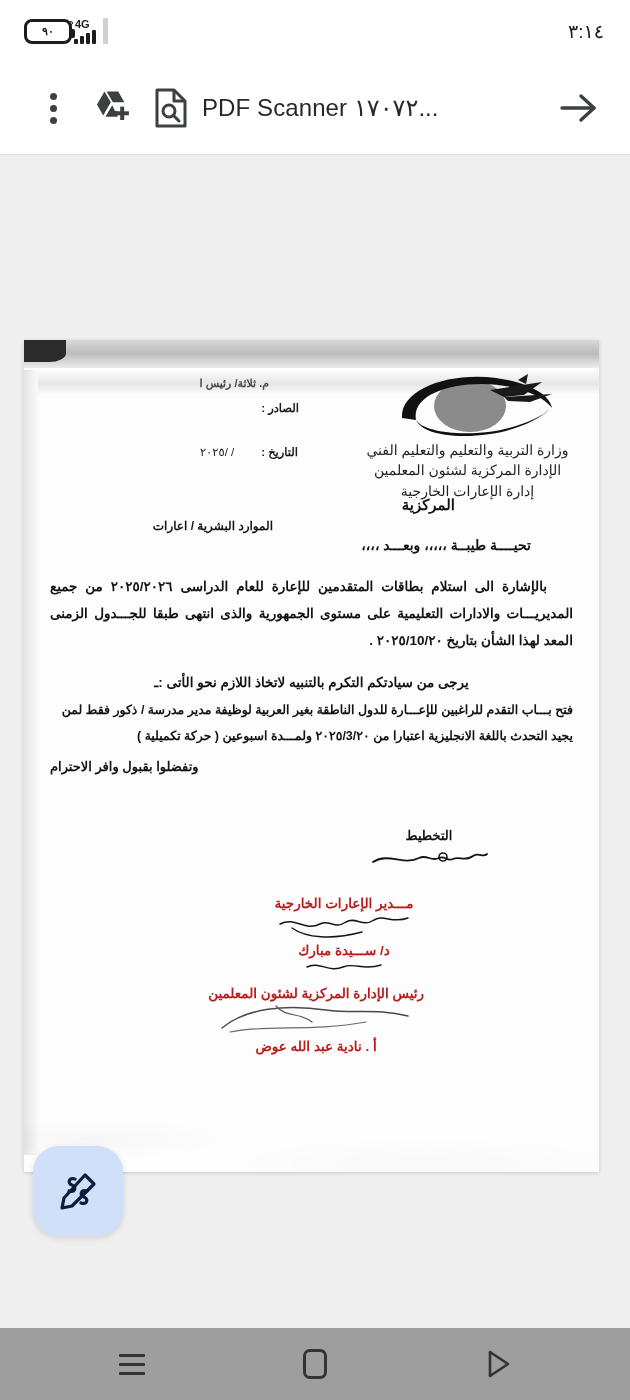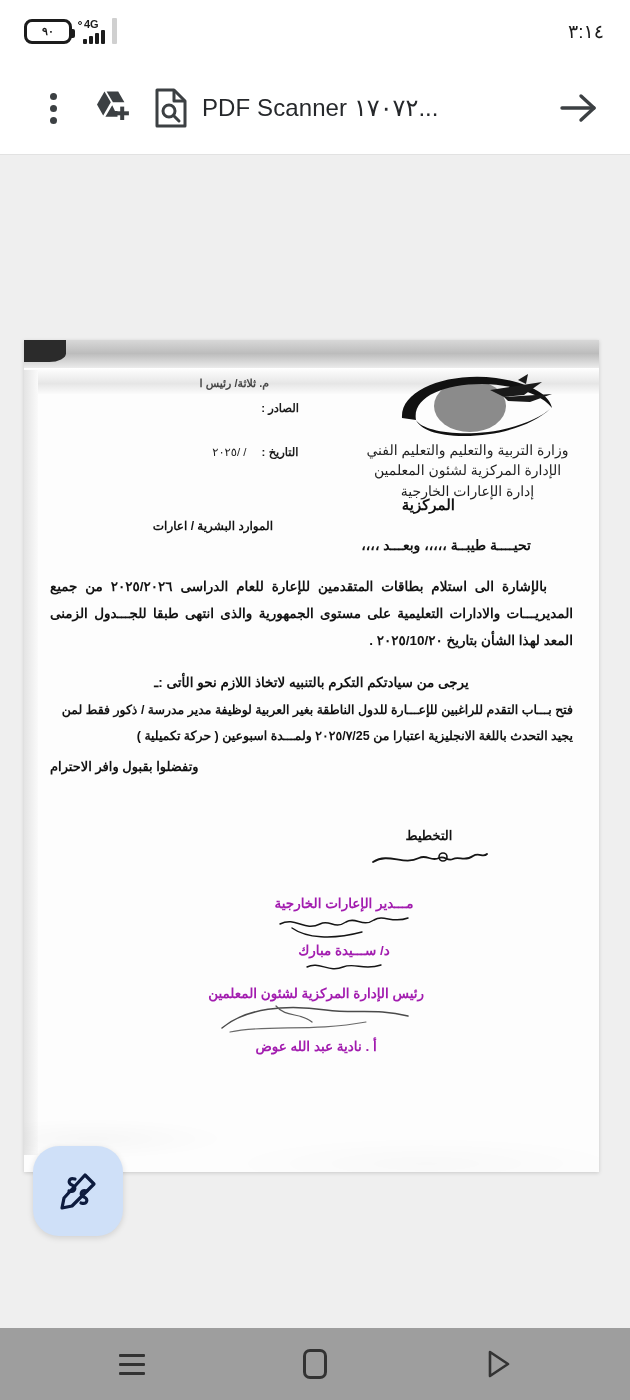--- a/index.html
+++ b/index.html
@@ -27,21 +27,20 @@
     flex: 0 0 62px;
     background: #ffffff;
     display: flex;
     align-items: center;
     justify-content: space-between;
     padding: 0 26px 0 24px;
   }
   .status-left {
     display: flex;
     align-items: center;
-    gap: 9px;
   }
   .battery {
     position: relative;
     width: 48px;
     height: 25px;
     border: 3px solid #1c1c1c;
     border-radius: 8px;
     display: flex;
     align-items: center;
     justify-content: center;
@@ -265,21 +264,21 @@
     color: #1f1f1f;
     letter-spacing: -0.2px;
   }
 
   
   .meta-block {
     position: absolute;
     right: 300px;
     top: 52px;
     direction: rtl;
-    text-align: center;
+    text-align: left;
     font-size: 11.5px;
     font-weight: bold;
     color: #1c1c1c;
     line-height: 2.05;
   }
   .meta-row { white-space: nowrap; }
   .meta-val { display: inline-block; min-width: 58px; font-weight: normal; margin-top: 20px; }
 
   
   .letter {
@@ -370,21 +369,21 @@
   .sig-director {
     position: absolute;
     right: 185px;
     top: 555px;
     direction: rtl;
     text-align: center;
   }
   .sig-name {
     font-size: 13.5px;
     font-weight: bold;
-    color: #a21caf;
+    color: #b91c1c;
     letter-spacing: 0.3px;
     white-space: nowrap;
   }
   .sig-chief {
     position: absolute;
     right: 175px;
     top: 645px;
     direction: rtl;
     text-align: center;
   }
@@ -534,21 +533,21 @@
           <span class="meta-val">/   /٢٠٢٥</span>
         </div>
       </div>
 
       <div class="letter">
         <div class="addressee-2">المركزية</div>
         <div class="dept-line">الموارد البشرية / اعارات</div>
         <div class="greeting">تحيــــة طيبــة  ،،،،،  وبعـــد ،،،،</div>
         <div class="para p-indent">بالإشارة الى استلام بطاقات المتقدمين للإعارة  للعام الدراسى ٢٠٢٥/٢٠٢٦ من جميع المديريـــات والادارات التعليمية على مستوى الجمهورية والذى انتهى طبقا للجـــدول الزمنى المعد لهذا الشأن بتاريخ ٢٠٢٥/10/٢٠ .</div>
         <div class="subhead">يرجى من سيادتكم التكرم بالتنبيه لاتخاذ اللازم نحو الأتى :ـ</div>
-        <div class="clause">فتح بـــاب التقدم للراغبين للإعـــارة للدول الناطقة بغير العربية لوظيفة مدير مدرسة / ذكور  فقط لمن يجيد التحدث باللغة الانجليزية  اعتبارا من ٢٠٢٥/٧/25 ولمـــدة اسبوعين ( حركة تكميلية )</div>
+        <div class="clause">فتح بـــاب التقدم للراغبين للإعـــارة للدول الناطقة بغير العربية لوظيفة مدير مدرسة / ذكور  فقط لمن يجيد التحدث باللغة الانجليزية  اعتبارا من ٢٠٢٥/3/٢٠ ولمـــدة اسبوعين ( حركة تكميلية )</div>
         <div class="closing">وتفضلوا بقبول وافر الاحترام</div>
       </div>
 
       <div class="sig-planning">
         <div class="sig-label">التخطيط</div>
         <svg class="scribble" width="120" height="26" viewBox="0 0 120 26">
           <path d="M4 18 C 20 8, 34 22, 50 14 C 58 10, 62 18, 70 14 C 76 11, 78 18, 84 15 C 90 12, 96 18, 104 12 C 110 8, 114 14, 118 10" fill="none" stroke="#151515" stroke-width="1.8" stroke-linecap="round"></path>
           <circle cx="74" cy="13" r="4" fill="none" stroke="#151515" stroke-width="1.6"></circle>
         </svg>
       </div>

